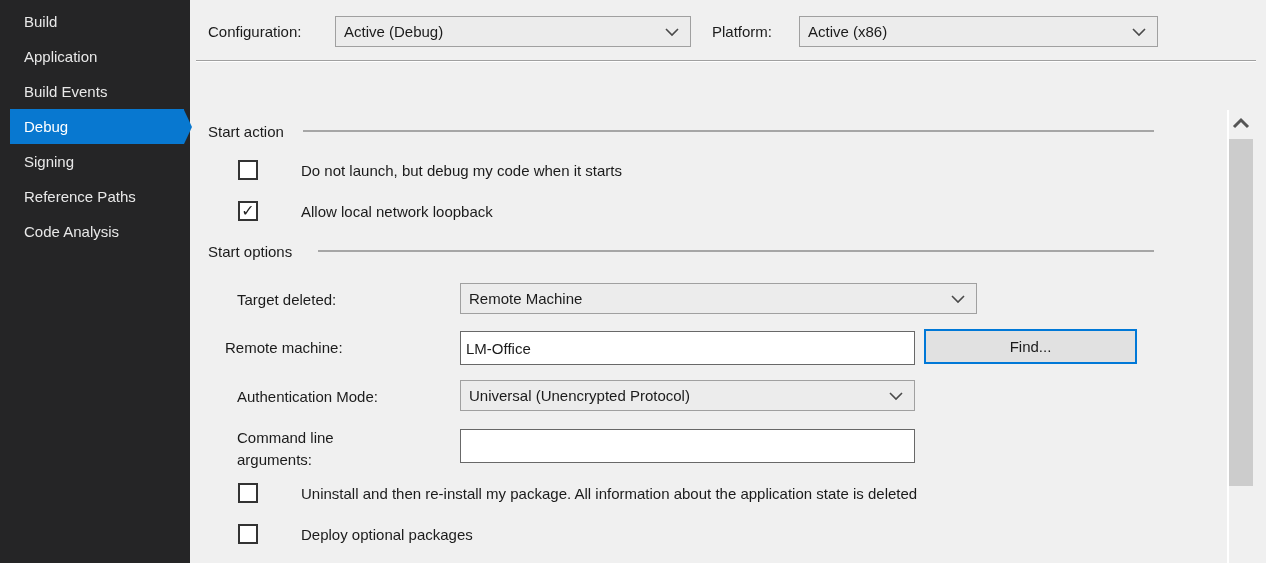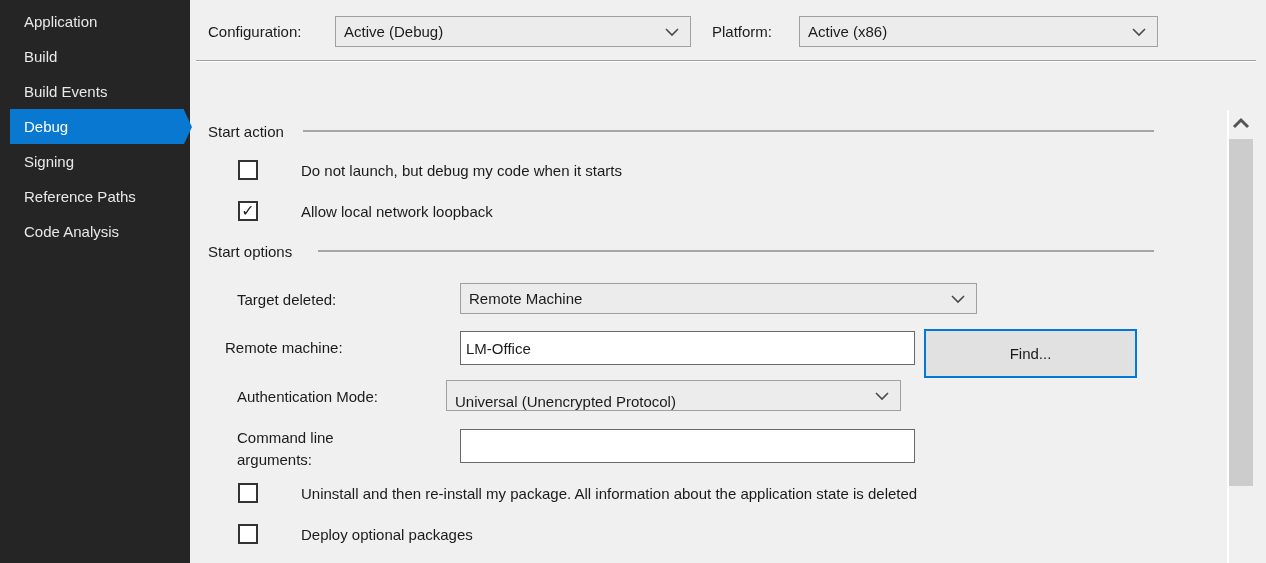--- a/index.html
+++ b/index.html
@@ -48,22 +48,22 @@
   
   .sb-sep{position:absolute;left:1227px;top:110px;width:2px;height:453px;background:#ffffff;}
   .sb-track{position:absolute;left:1229px;top:110px;width:24px;height:453px;background:var(--page-bg);}
   .sb-up{position:absolute;left:1232px;top:117px;}
   .sb-thumb{position:absolute;left:1229px;top:139px;width:24px;height:347px;background:var(--scroll-thumb);cursor:pointer;}
 </style>
 </head>
 <body>
 
 <nav class="sidebar">
+  <div class="side-item"><span>Build</span></div>
   <div class="side-item"><span>Application</span></div>
-  <div class="side-item"><span>Build</span></div>
   <div class="side-item"><span>Build Events</span></div>
   <div class="side-item selected"><span>Debug</span></div>
   <div class="side-item"><span>Signing</span></div>
   <div class="side-item"><span>Reference Paths</span></div>
   <div class="side-item"><span>Code Analysis</span></div>
 </nav>
 
 <main class="main">
 
   <div class="abs lbl" style="left:18px;top:22px;">Configuration:</div>
@@ -99,26 +99,26 @@
   <div class="abs lbl" style="left:47px;top:290px;">Target deleted:</div>
   <div class="dd" style="left:270px;top:283px;width:517px;height:31px;">
     <span>Remote Machine</span>
     <svg class="chev" width="14" height="9" viewBox="0 0 14 9">
         <polyline points="1,1.5 7,7.5 13,1.5" fill="none" stroke="#4a4a4a" stroke-width="1.6"></polyline>
       </svg>
   </div>
 
   <div class="abs lbl" style="left:35px;top:338px;">Remote machine:</div>
   <input class="tb" style="left: 270px; top: 331px; width: 455px; height: 30px;" value="LM-Office">
-  <div class="btn" style="left:734px;top:329px;width:213px;height:49px;">
+  <div class="btn" style="left:734px;top:329px;width:213px;height:35px;">
     <span>Find...</span>
   </div>
 
   <div class="abs lbl" style="left:47px;top:387px;">Authentication Mode:</div>
-  <div class="dd" style="left:256px;top:380px;width:455px;height:31px;align-items:flex-end;">
+  <div class="dd" style="left:270px;top:380px;width:455px;height:31px;">
     <span>Universal (Unencrypted Protocol)</span>
     <svg class="chev" width="14" height="9" viewBox="0 0 14 9">
         <polyline points="1,1.5 7,7.5 13,1.5" fill="none" stroke="#4a4a4a" stroke-width="1.6"></polyline>
       </svg>
   </div>
 
   <div class="abs" style="left:47px;top:427px;width:150px;line-height:22px;white-space:normal;">Command line arguments:</div>
   <input class="tb" style="left: 270px; top: 429px; width: 455px; height: 30px;" value="">
 
   <div class="cb" style="left:48px;top:483px;"></div>

